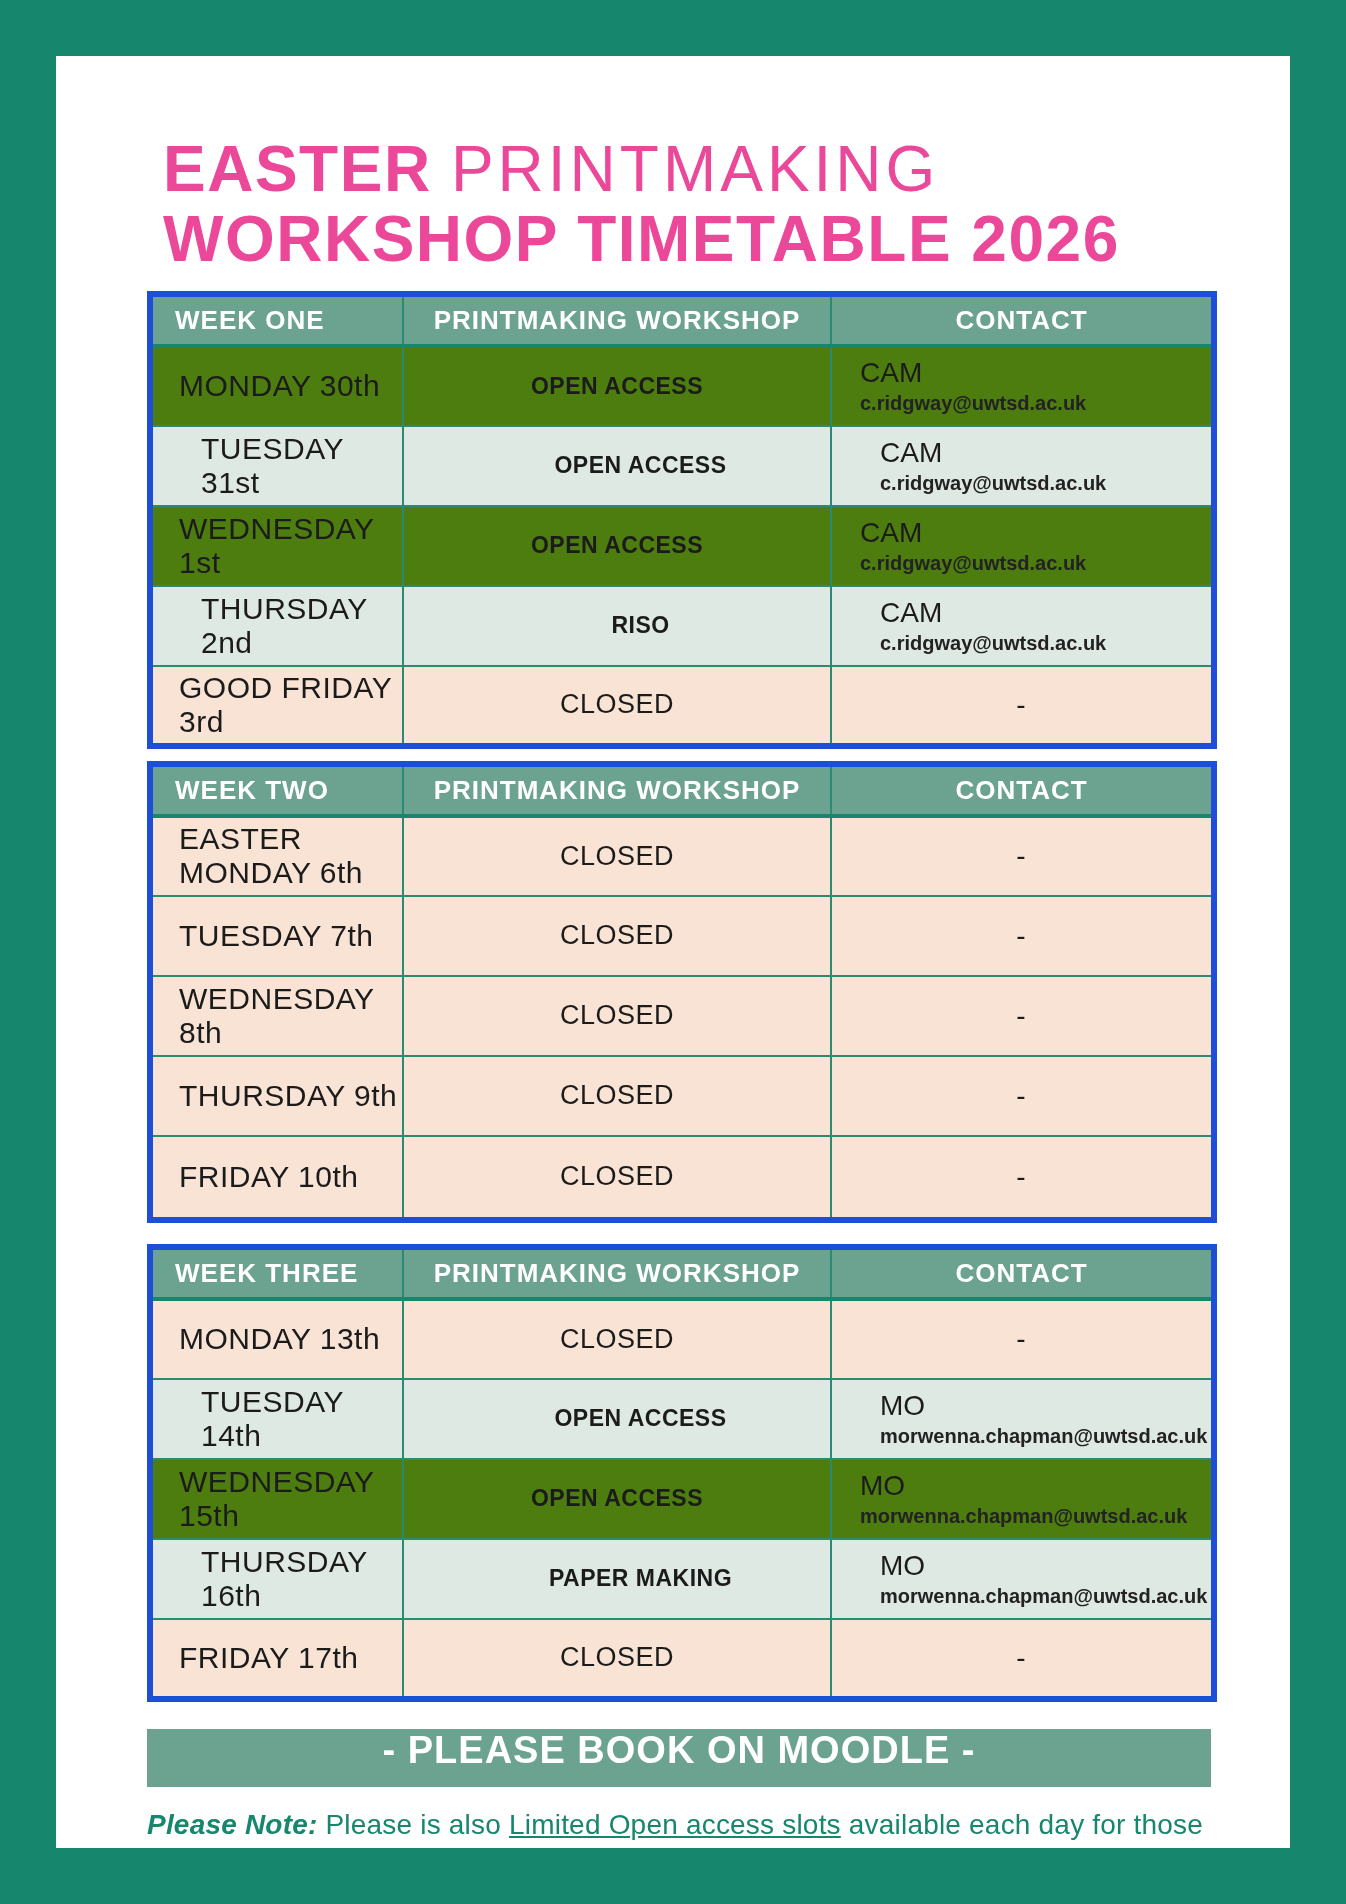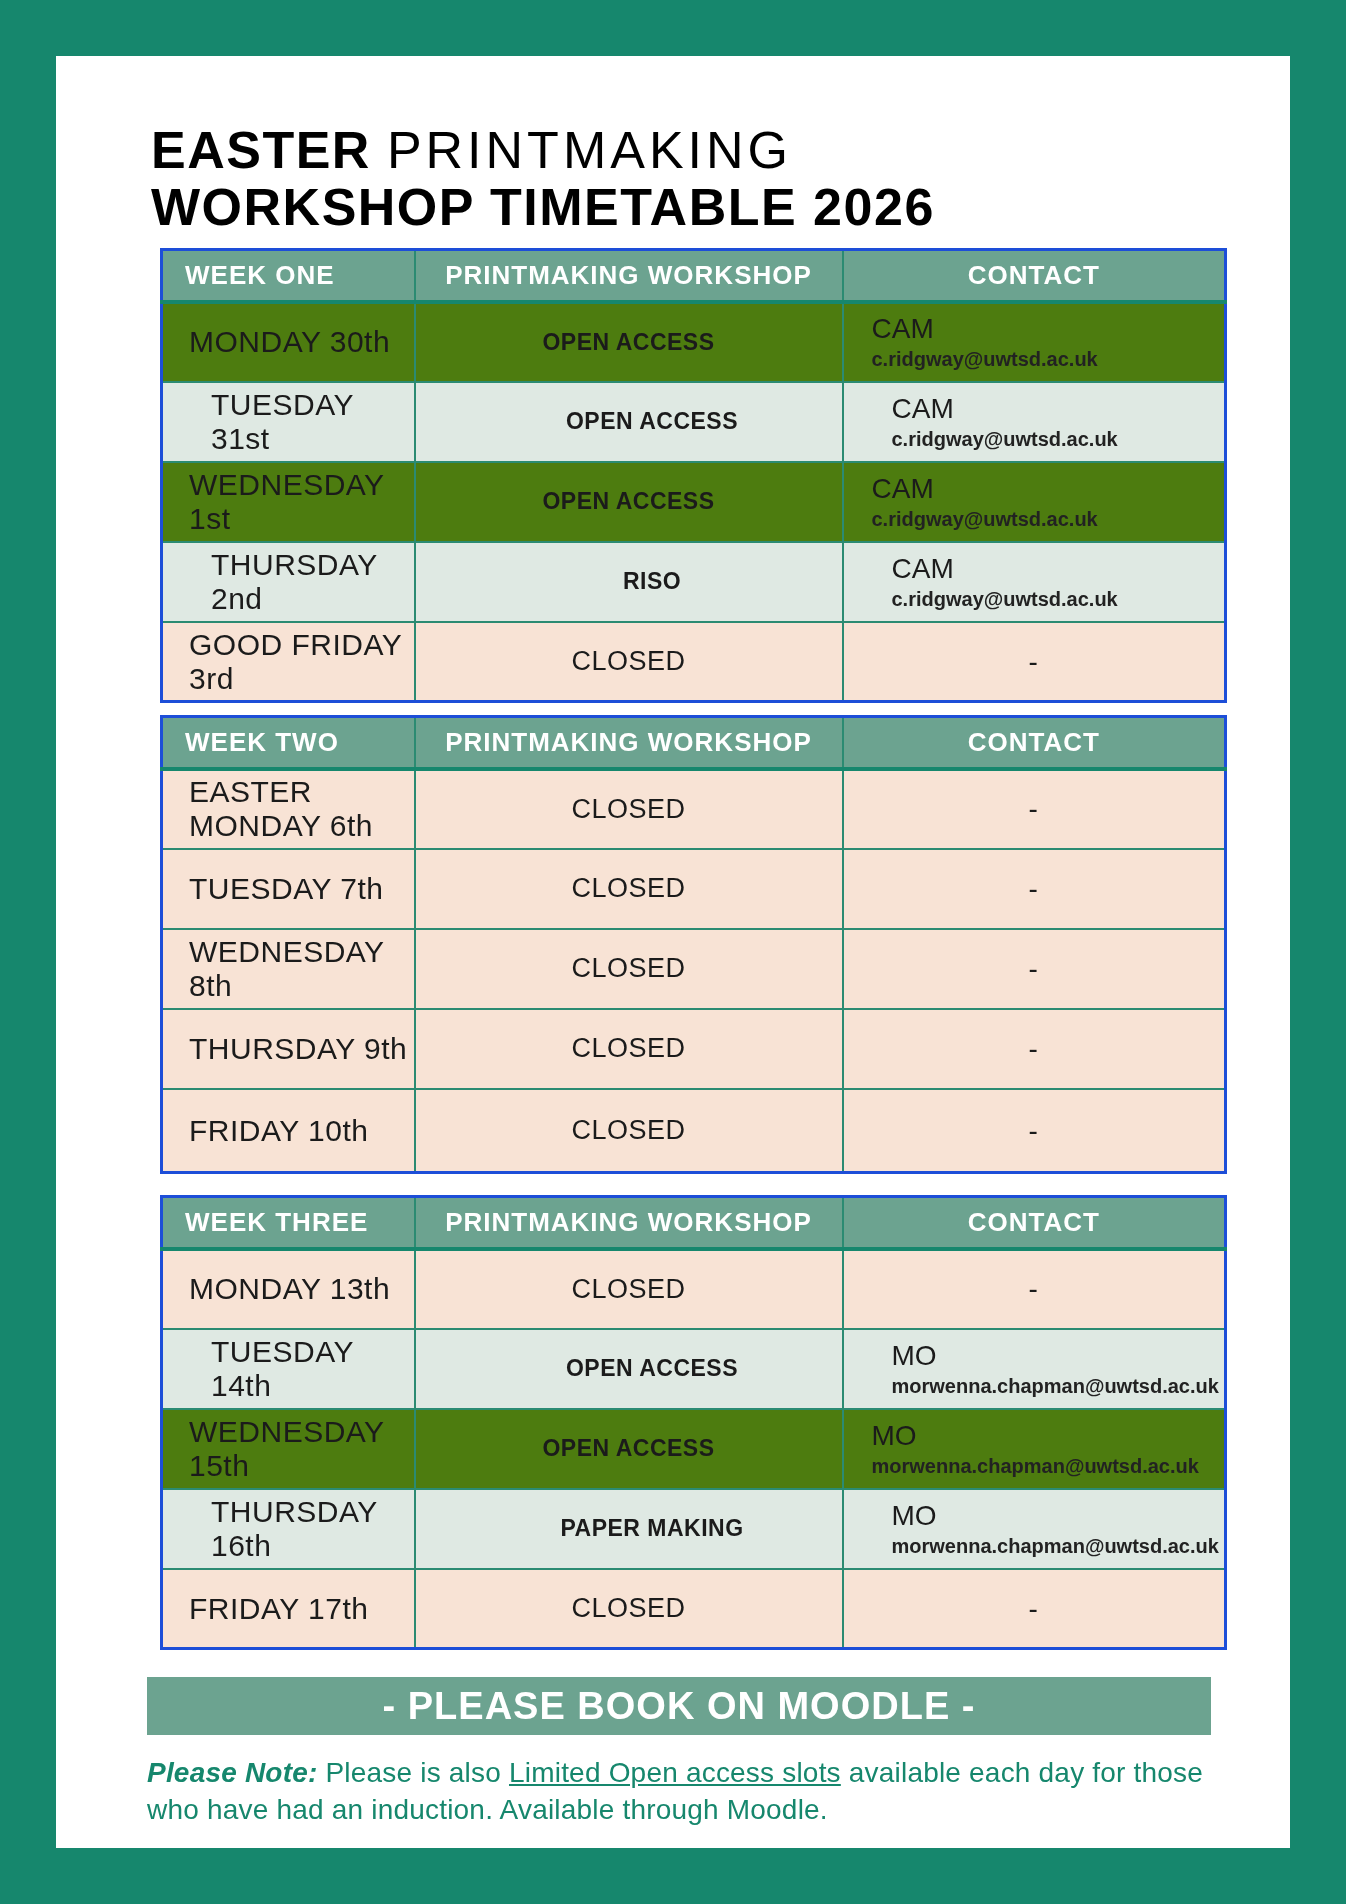--- a/index.html
+++ b/index.html
@@ -5,28 +5,28 @@
   html,body { margin:0; padding:0; background:#ffffff; }
   .frame {
     position:relative; width:1346px; height:1904px;
     background:#16876D;
     font-family:"Liberation Sans", sans-serif;
   }
   .page { position:absolute; inset:56px; background:#ffffff; overflow:hidden; }
   .content { padding:62px 0 0 91px; }
 
   h1.title {
-    margin:4px; color:#000000; font-size:52px; line-height:1.1;
+    margin:16px; color:#ec4899; font-size:64px; line-height:1.1;
     font-weight:800; letter-spacing:1.5px;
   }
   .t-light { font-weight:400; letter-spacing:4px; }
 
   table.tt {
     width:1064px; border-collapse:collapse; table-layout:fixed;
-    margin-top:12px; border:3px solid #1d4ed8;margin-left:13px;
+    margin-top:12px; border:6px solid #1d4ed8;
   }
   table.tt.gap-lg { margin-top:21px; }
   .tt th, .tt td { border:2px solid #2B8B72; box-sizing:border-box; }
   .tt th {
     background:#6CA390; color:#ffffff; font-size:26px; font-weight:700;
     letter-spacing:1px; height:52px; border-bottom:4px solid #16876D;
     text-align:center;
   }
   .tt th.week-h { text-align:left; padding-left:22px; }
   .tt td { height:80px; color:#1b1b1b; }
@@ -36,21 +36,21 @@
   td.ws.bold { font-weight:700; font-size:23px; }
   td.contact { padding-left:28px; font-size:28px; }
   td.contact .email { display:block; font-size:20px; margin-top:3px; color:#222;font-weight:bold; }
   td.contact.dash { text-align:center; padding-left:0; }
   tr.bg-white td { background:#4d7c0f; }
   tr.bg-green td { background:#DFE9E3;padding-left:48px; }
   tr.bg-peach td { background:#F8E3D5; }
 
   .banner {
     width:1064px; height:58px; margin-top:27px; background:#6CA390;
-    display:flex; align-items:center; justify-content:center;
+    display:flex; align-items:flex-start; justify-content:center;
     color:#ffffff; font-weight:800; font-size:38px; letter-spacing:1px;
   }
   .note {
     width:1095px; margin:20px 0 0; color:#16876D;
     font-size:28px; line-height:1.3; letter-spacing:.2px;
   }
   .note-prefix { font-weight:700; font-style:italic; }
   .note-underline { font-weight:400; text-decoration:underline;text-align:center; }
 </style>
 </head>

